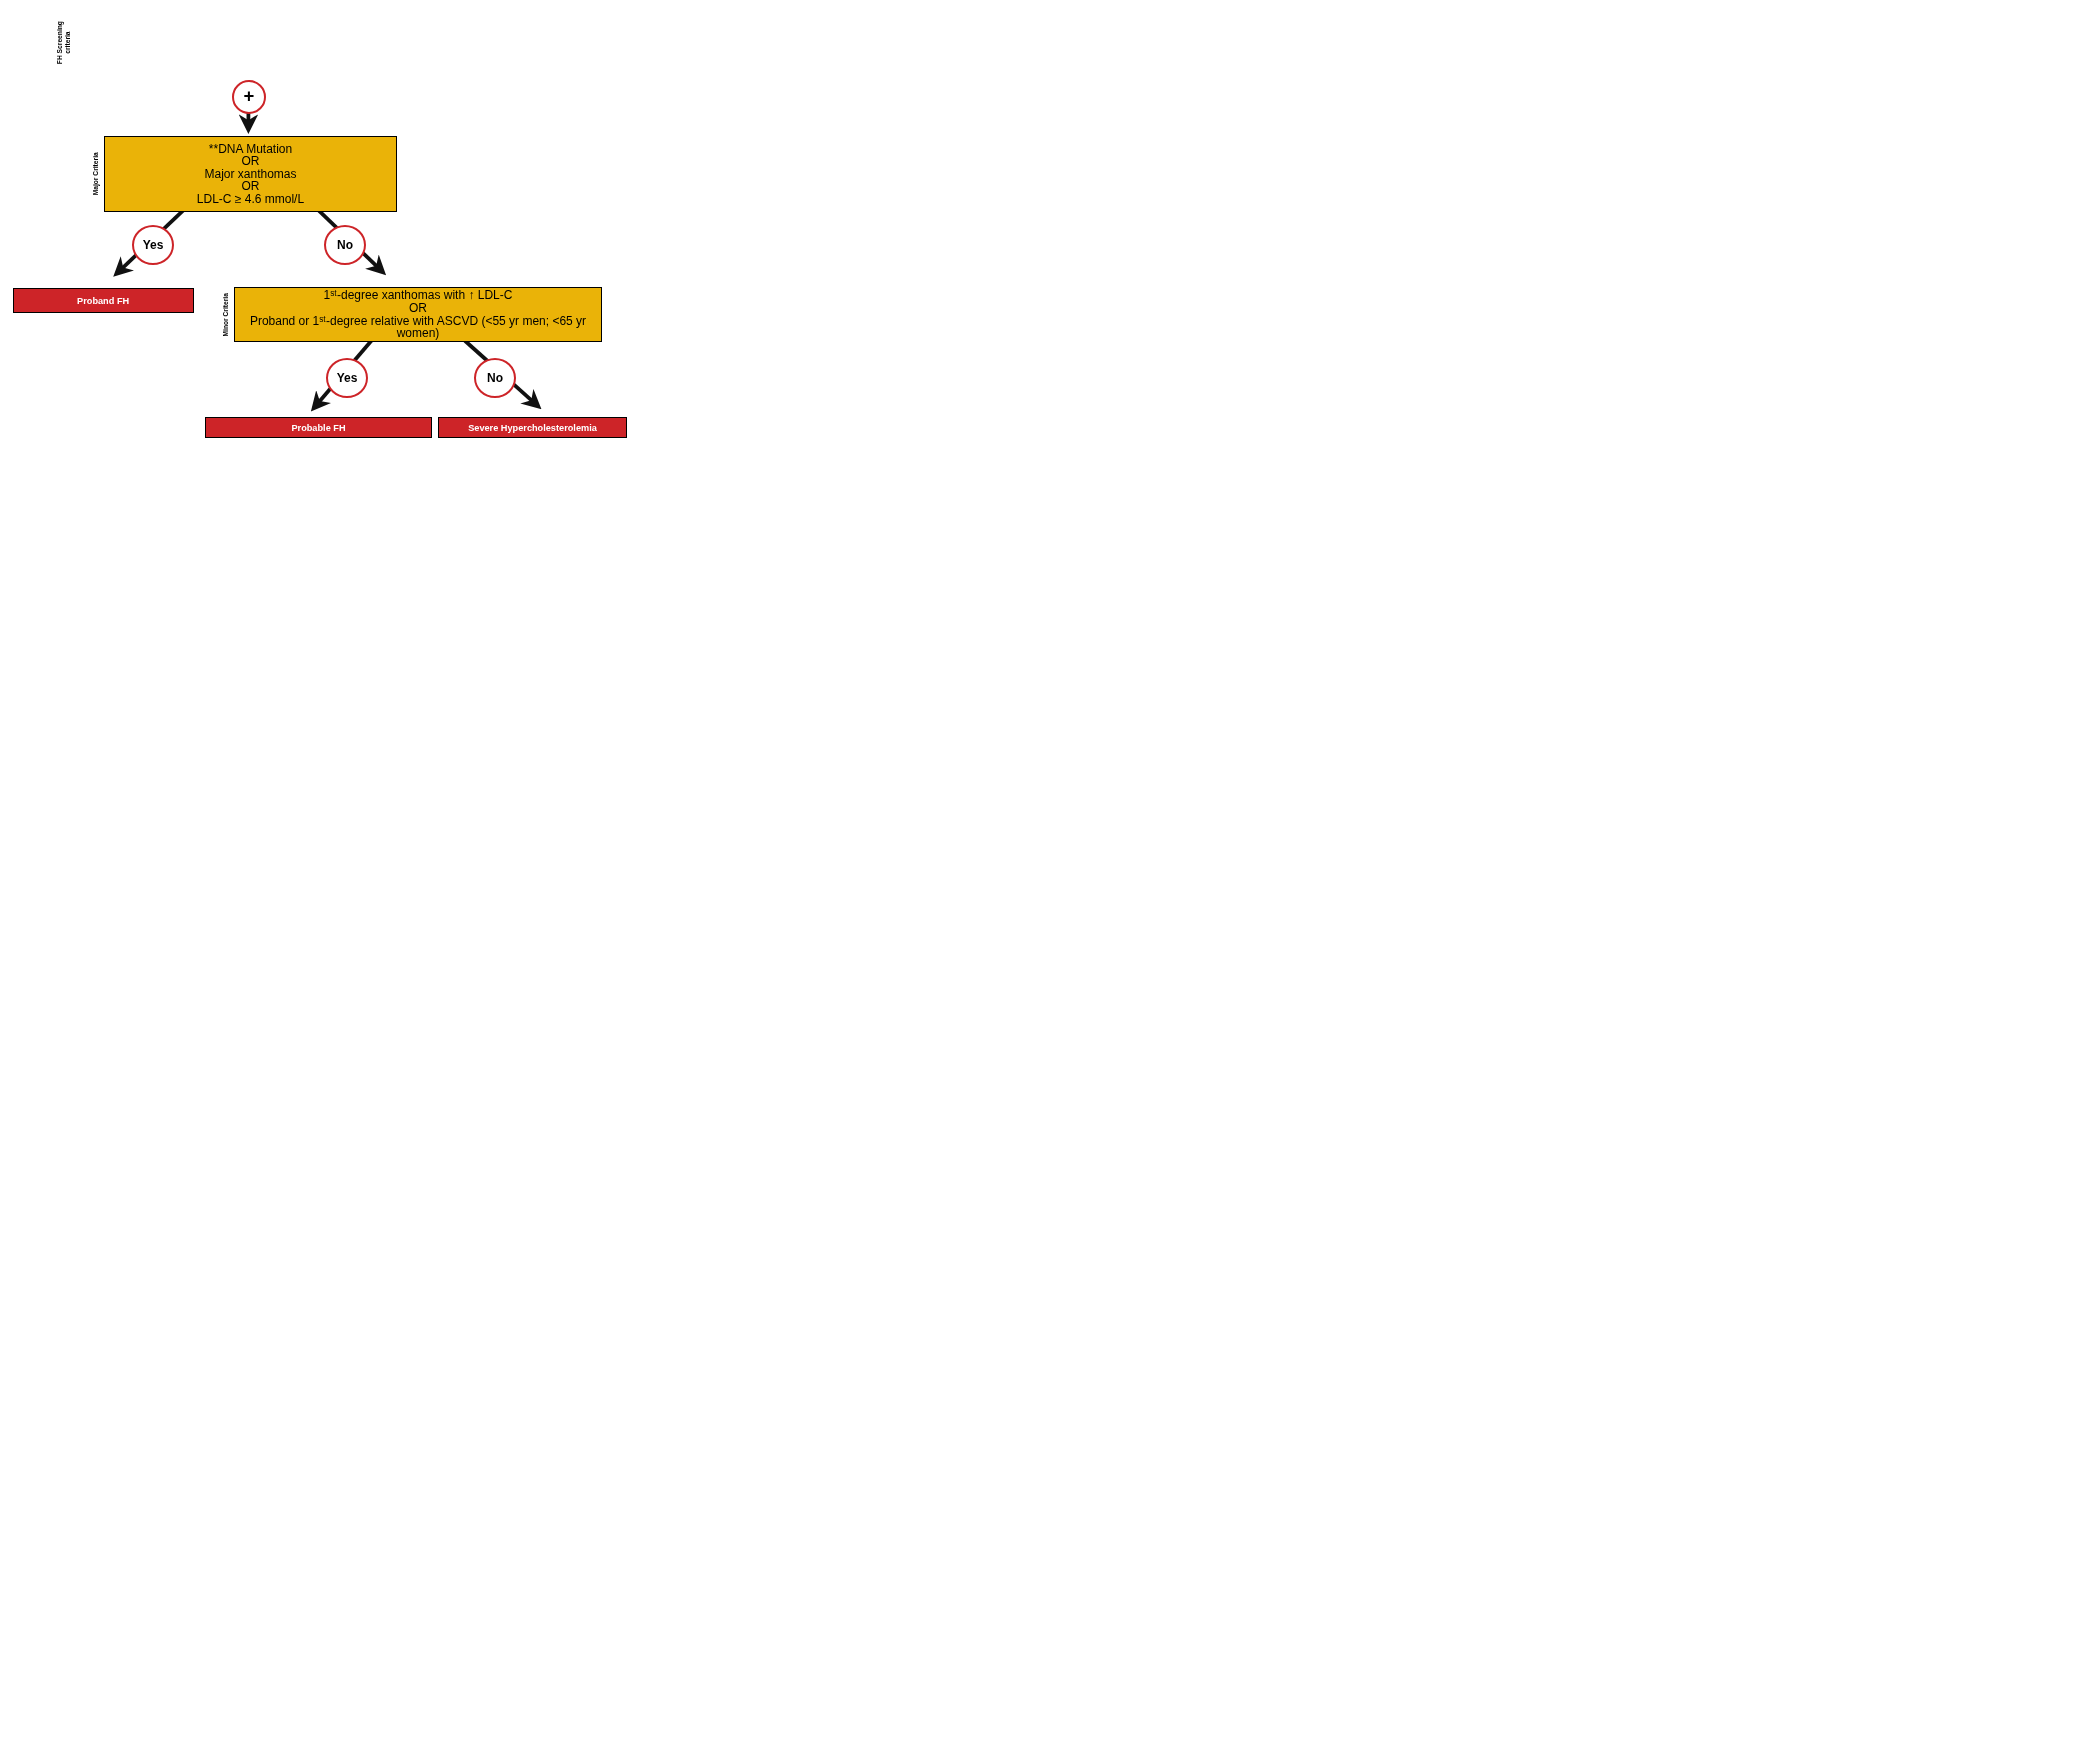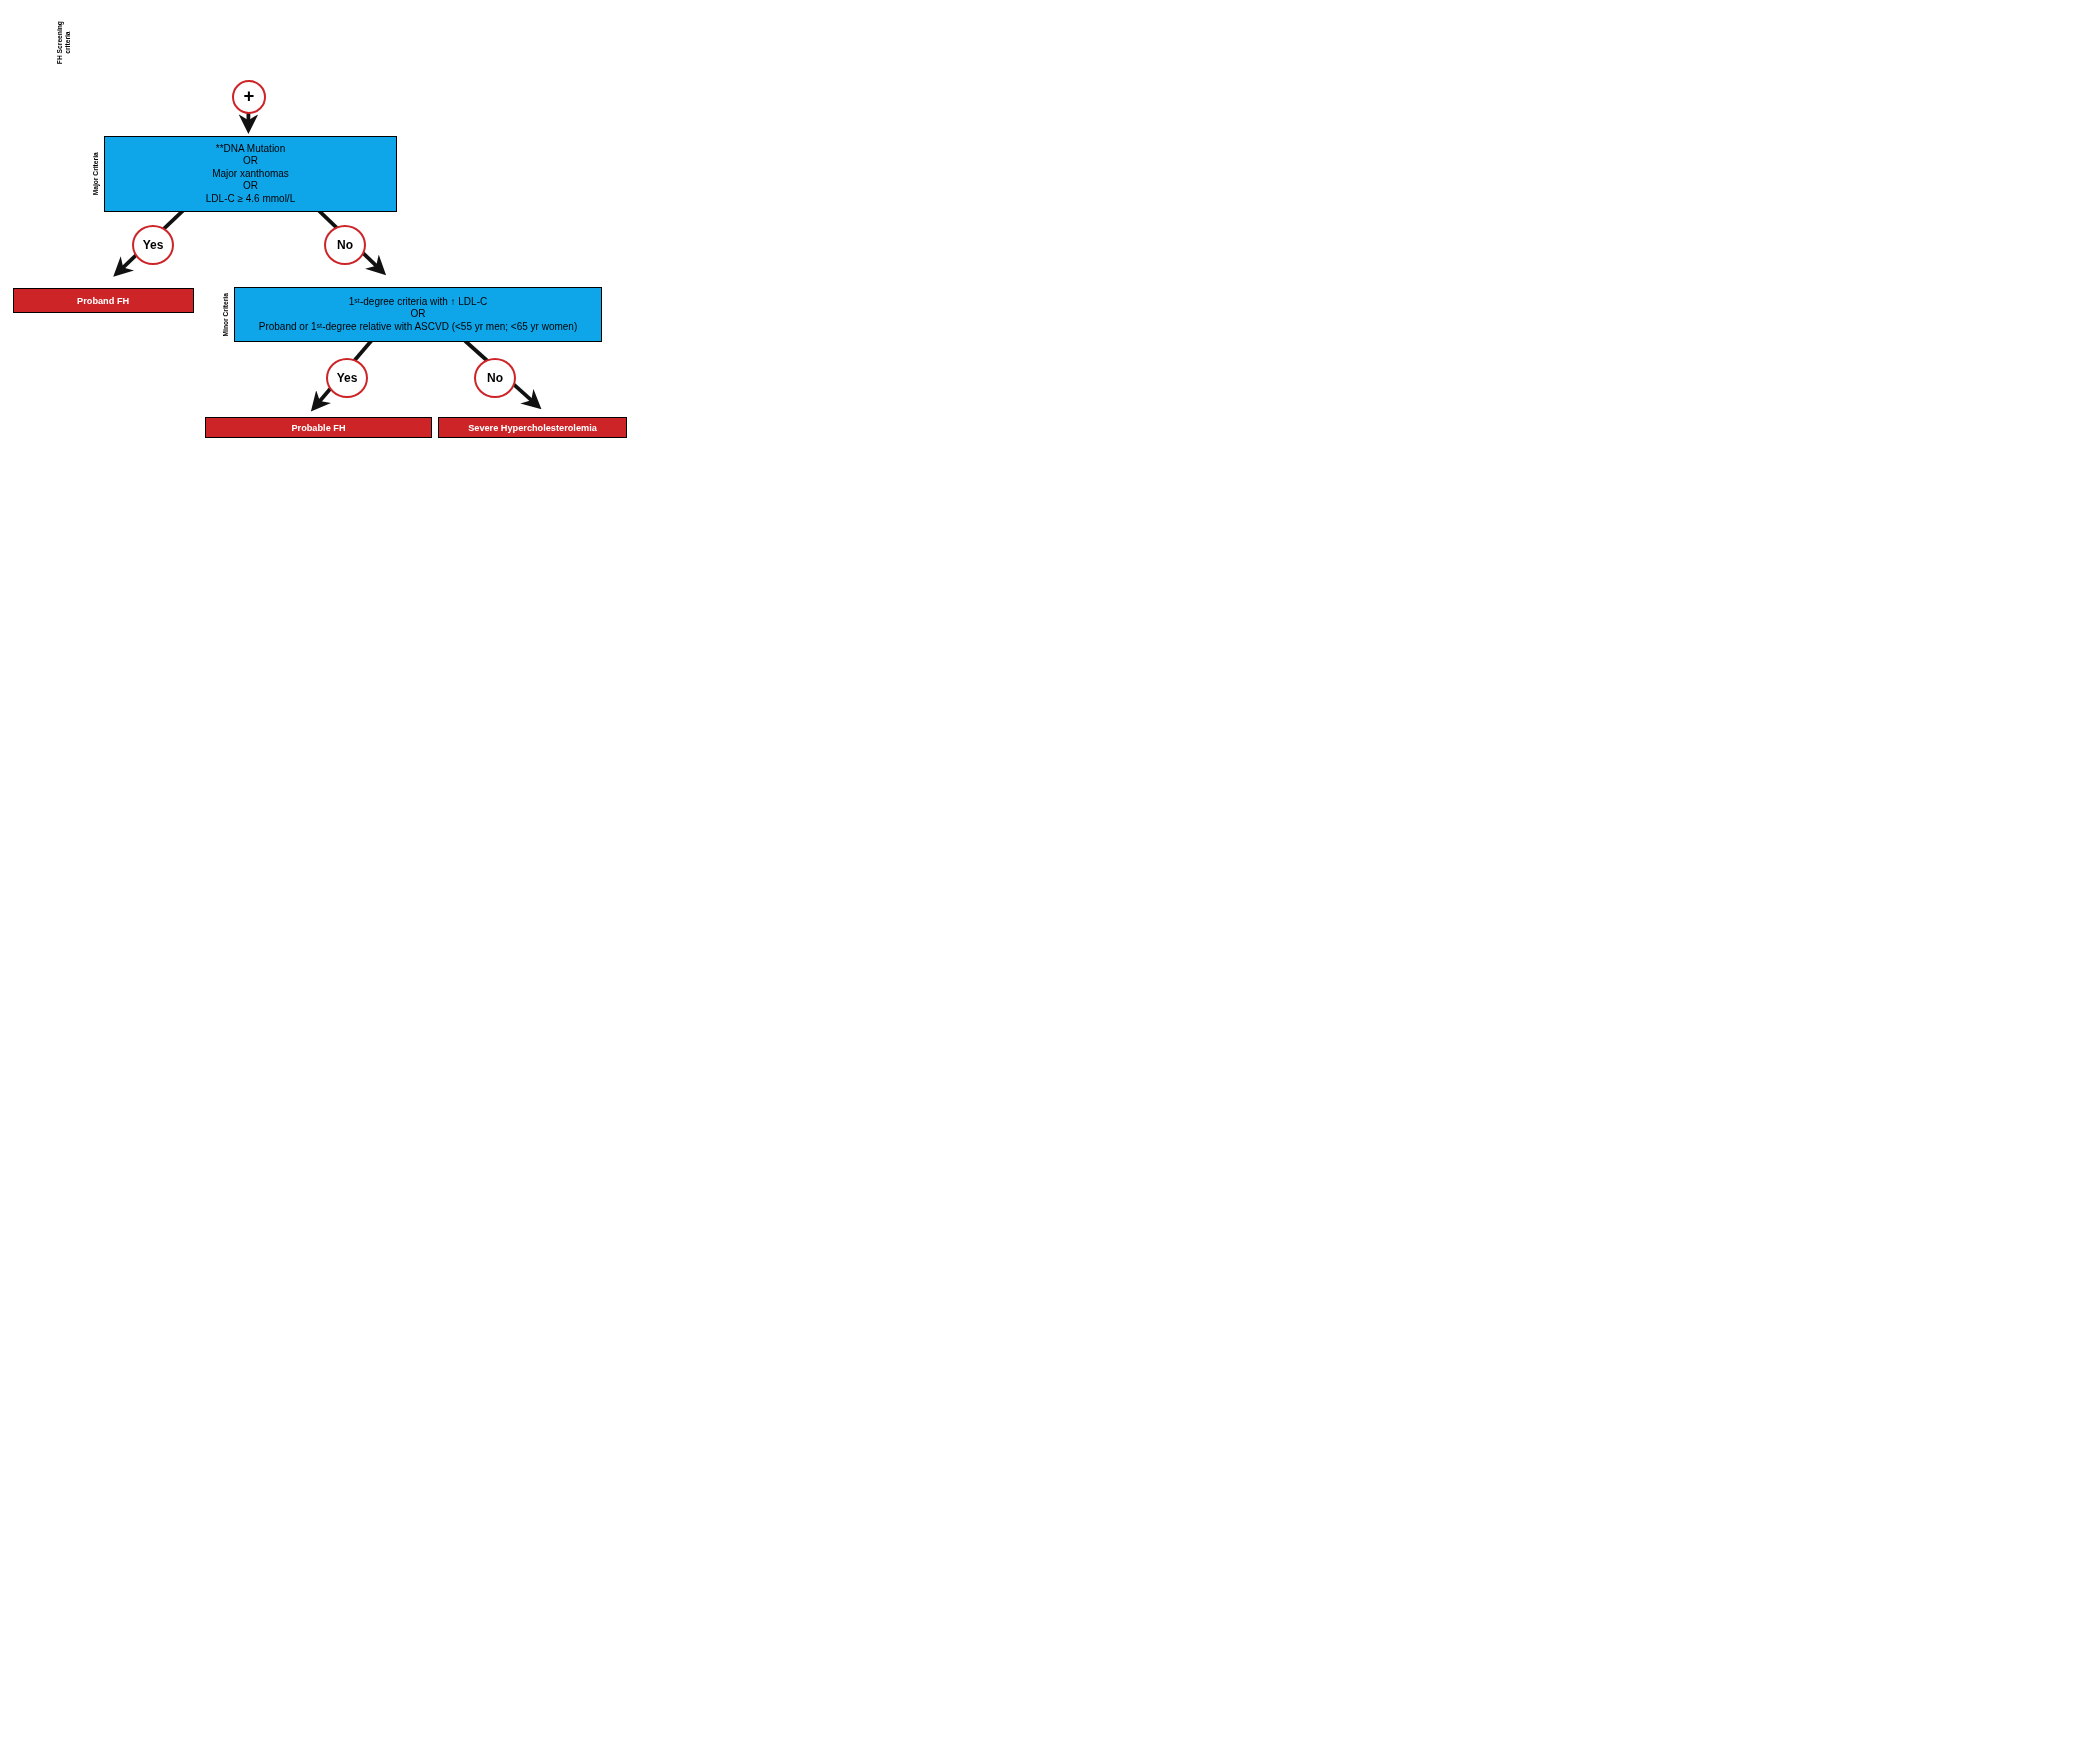--- a/index.html
+++ b/index.html
@@ -24,21 +24,21 @@
     justify-content: center;
     text-align: center;
   }
 
   .screening-box {
     left: 83px; top: 12px; width: 331px; height: 61px;
     background: #a9b8da;
     font-size: 13px; font-weight: bold; letter-spacing: 0.2px;
   }
 
-  .criteria-box { background: #0ea5e9; flex-direction: column; font-size: 10px; }
+  .criteria-box { background: #eab308; flex-direction: column; font-size: 12px; }
   .criteria-box .line { line-height: 12.6px; }
   .criteria-box .or { font-weight: normal; }
 
   .major-box { left: 104px; top: 136px; width: 293px; height: 76px; }
   .minor-box { left: 234px; top: 287px; width: 368px; height: 55px; }
 
   .outcome-box {
     background: #cd2428;
     color: #fff;
     font-weight: bold;
@@ -119,21 +119,21 @@
   </div>
   <div class="circle decision c-no1">
     <span>No</span>
   </div>
 
   <div class="box outcome-box outcome-definite">
     <span>Proband FH</span>
   </div>
 
   <div class="box criteria-box minor-box">
-    <div class="line">1ˢᵗ-degree criteria with ↑ LDL-C</div>
+    <div class="line">1ˢᵗ-degree xanthomas with ↑ LDL-C</div>
     <div class="line or">OR</div>
     <div class="line">Proband or 1ˢᵗ-degree relative with ASCVD (&lt;55 yr men; &lt;65 yr women)</div>
   </div>
 
   <div class="circle decision c-yes2">
     <span>Yes</span>
   </div>
   <div class="circle decision c-no2">
     <span>No</span>
   </div>

